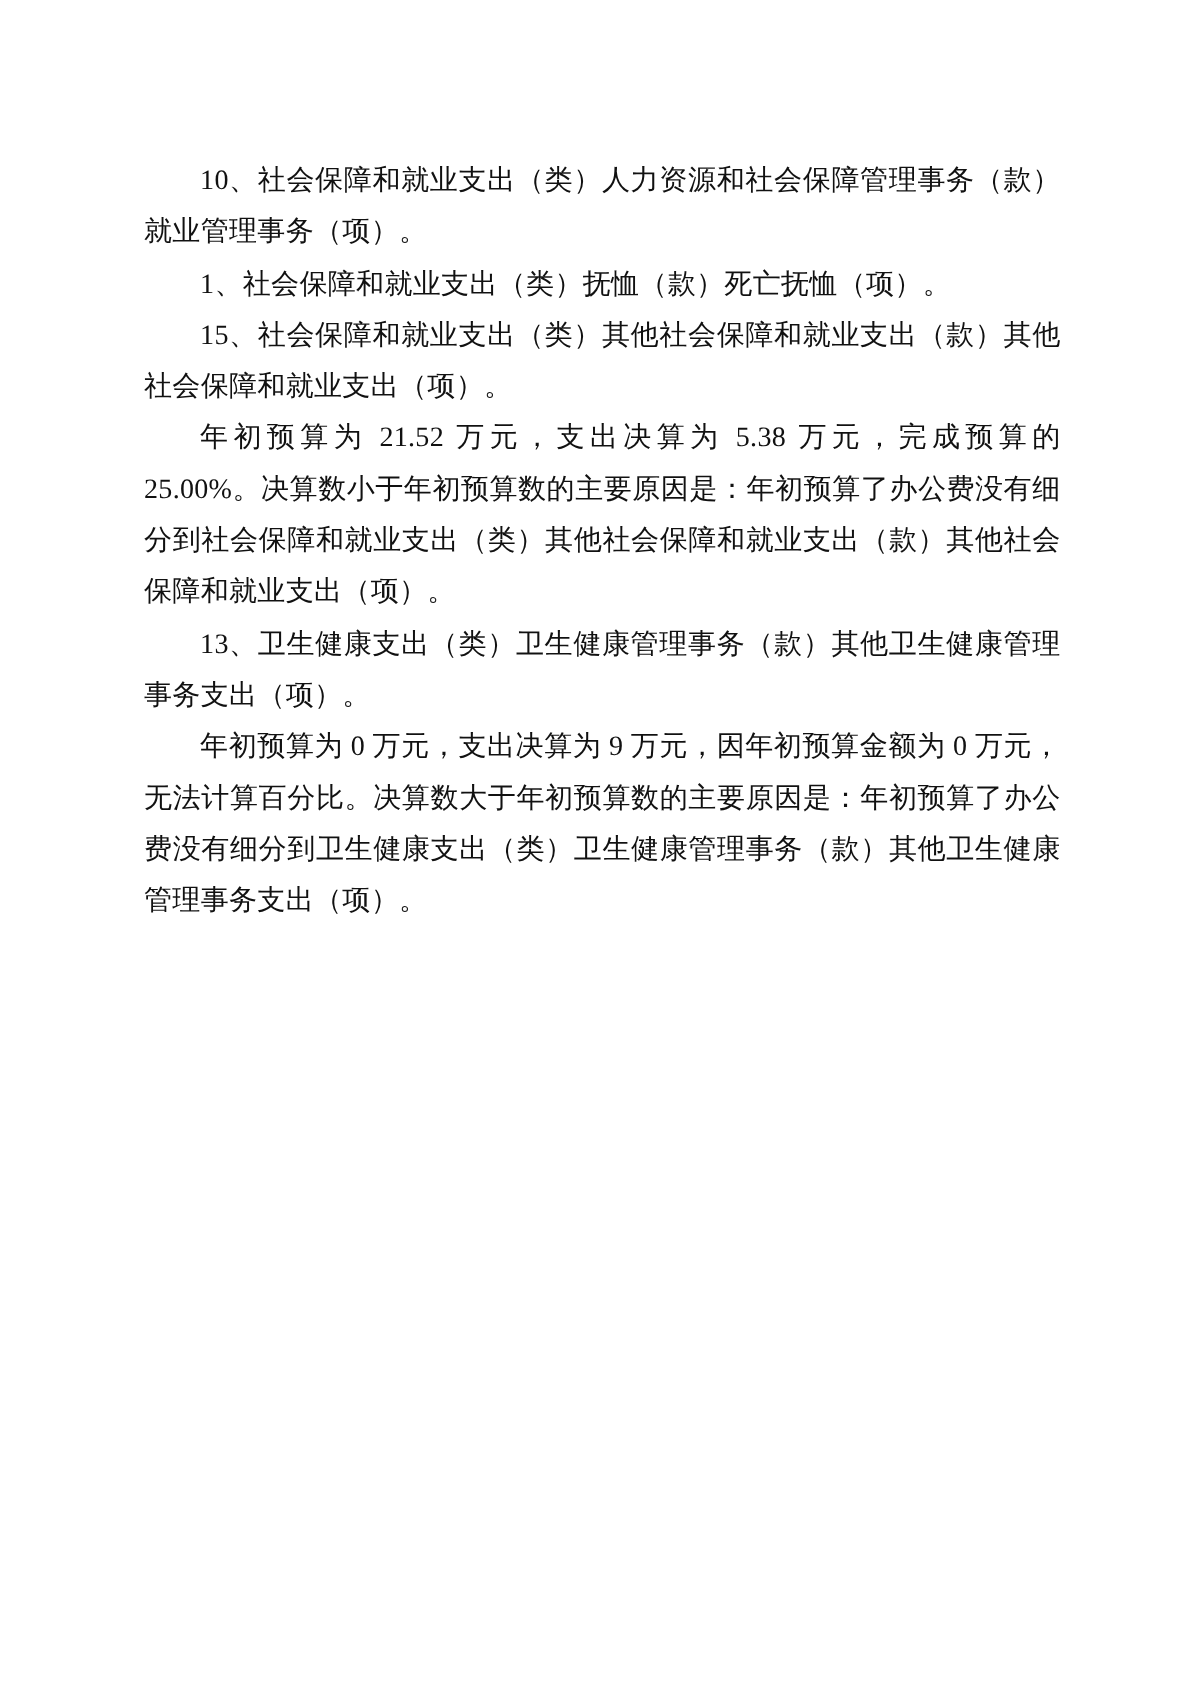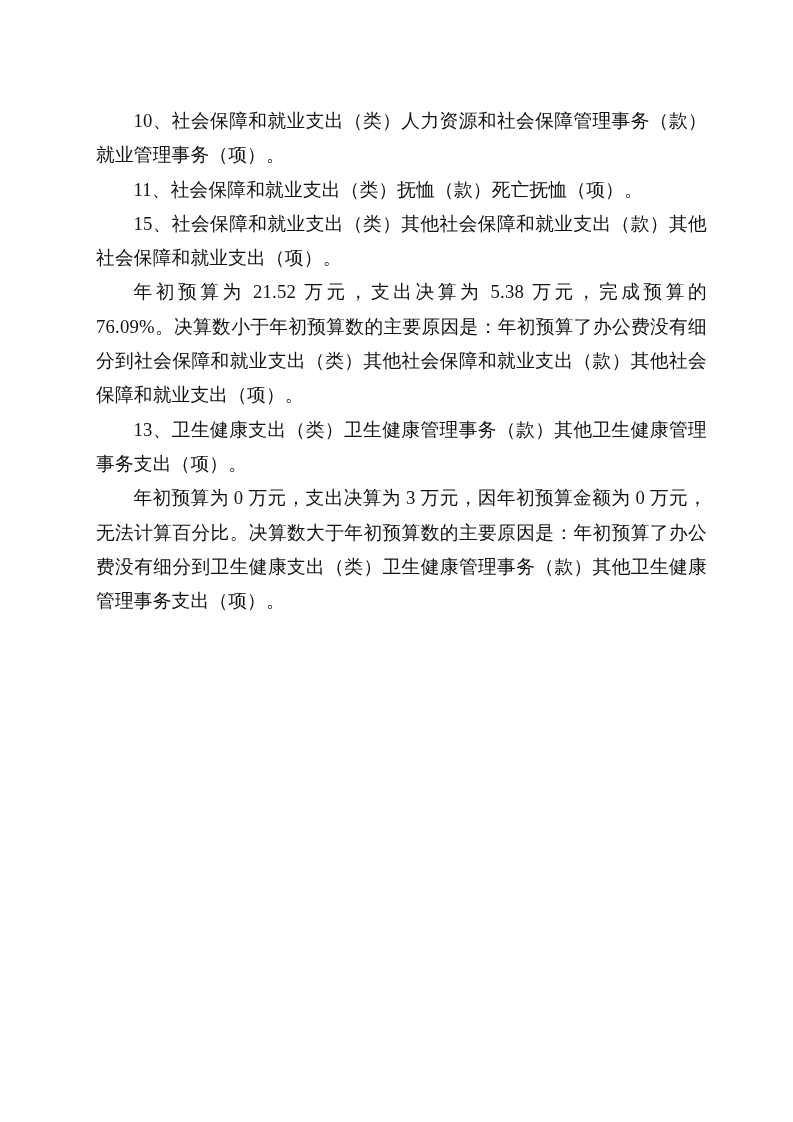--- a/index.html
+++ b/index.html
@@ -29,19 +29,19 @@
     word-break: normal;
     letter-spacing: 0.2px;
   }
 </style>
 </head>
 <body>
 
 <div class="page">
   <div class="doc">
     <p>10、社会保障和就业支出（类）人力资源和社会保障管理事务（款）就业管理事务（项）。</p>
-    <p>11、社会保障和就业支出（类）抚恤（款）死亡抚恤（项）。</p>
+    <p>1、社会保障和就业支出（类）抚恤（款）死亡抚恤（项）。</p>
     <p>15、社会保障和就业支出（类）其他社会保障和就业支出（款）其他社会保障和就业支出（项）。</p>
-    <p>年初预算为 21.52 万元，支出决算为 5.38 万元，完成预算的 76.09%。决算数小于年初预算数的主要原因是：年初预算了办公费没有细分到社会保障和就业支出（类）其他社会保障和就业支出（款）其他社会保障和就业支出（项）。</p>
+    <p>年初预算为 21.52 万元，支出决算为 5.38 万元，完成预算的 25.00%。决算数小于年初预算数的主要原因是：年初预算了办公费没有细分到社会保障和就业支出（类）其他社会保障和就业支出（款）其他社会保障和就业支出（项）。</p>
     <p>13、卫生健康支出（类）卫生健康管理事务（款）其他卫生健康管理事务支出（项）。</p>
-    <p>年初预算为 0 万元，支出决算为 3 万元，因年初预算金额为 0 万元，无法计算百分比。决算数大于年初预算数的主要原因是：年初预算了办公费没有细分到卫生健康支出（类）卫生健康管理事务（款）其他卫生健康管理事务支出（项）。</p>
+    <p>年初预算为 0 万元，支出决算为 9 万元，因年初预算金额为 0 万元，无法计算百分比。决算数大于年初预算数的主要原因是：年初预算了办公费没有细分到卫生健康支出（类）卫生健康管理事务（款）其他卫生健康管理事务支出（项）。</p>
   </div>
 </div>
 
 </body></html>

